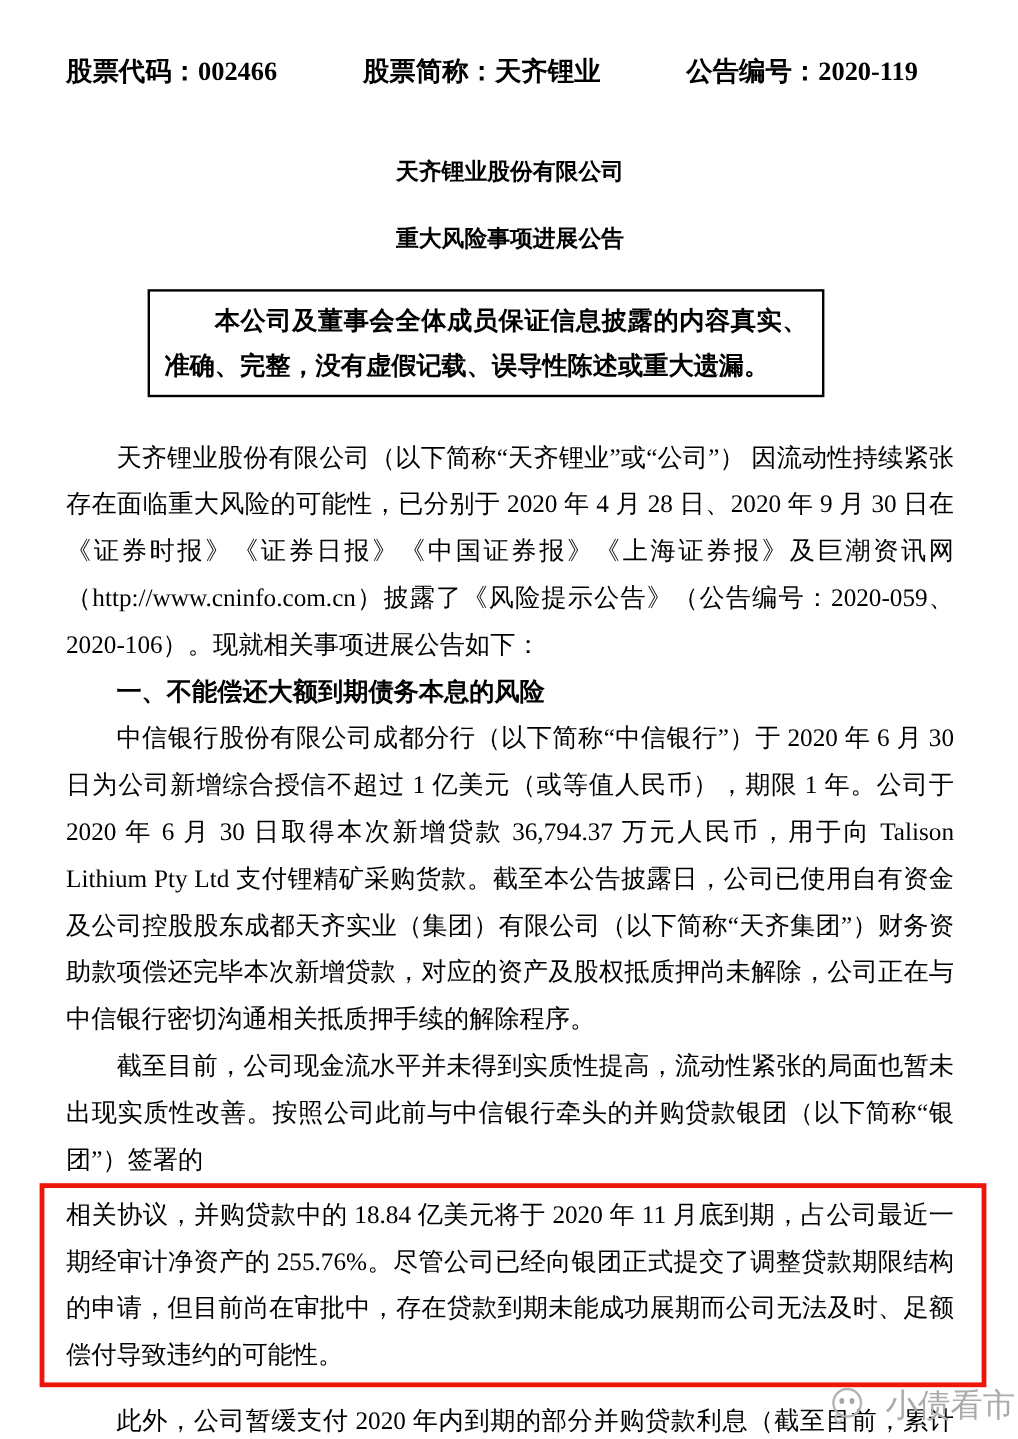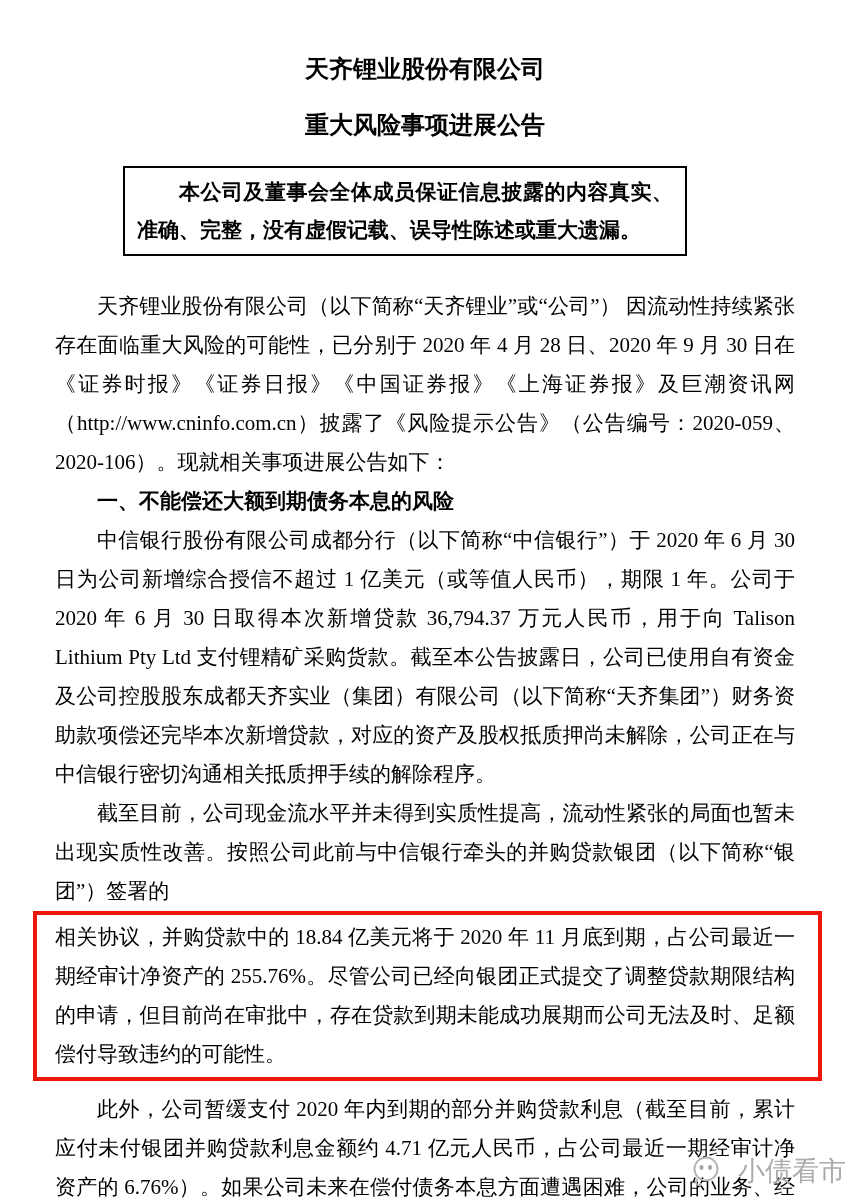--- a/index.html
+++ b/index.html
@@ -25,21 +25,21 @@
     padding-top: 45px;
     padding-right: 30px;
     font-size: 22px;
     font-weight: bold;
     line-height: 30px;
     white-space: nowrap;
   }
   .doc-title {
     margin: 0;
     text-align: center;
-    font-size: 24px;
+    font-size: 19px;
     font-weight: bold;
     line-height: 30px;
   }
   .doc-title.first { margin-top: 54px; }
   .doc-title.second { margin-top: 26px; }
   .declaration-box {
     box-sizing: border-box;
     margin-top: 26px;
     margin-left: 68px;
     width: 564px;
@@ -93,20 +93,25 @@
     pointer-events: none;
   }
   .watermark svg { display: block; }
 </style>
 </head>
 <body>
 
 <div class="page">
   <div class="content">
 
+    <div class="header-row">
+      <span>股票代码：002466</span>
+      <span>股票简称：天齐锂业</span>
+      <span>公告编号：2020-119</span>
+    </div>
 
     <h1 class="doc-title first">天齐锂业股份有限公司</h1>
     <h2 class="doc-title second">重大风险事项进展公告</h2>
 
     <div class="declaration-box">
       <span>本公司及董事会全体成员保证信息披露的内容真实、准确、完整，没有虚假记载、误导性陈述或重大遗漏。</span>
     </div>
 
     <div class="body-text">
       <p class="para">天齐锂业股份有限公司（以下简称“天齐锂业”或“公司”）  因流动性持续紧张存在面临重大风险的可能性，已分别于 2020 年 4 月 28 日、2020 年 9 月 30 日在《证券时报》《证券日报》《中国证券报》《上海证券报》及巨潮资讯网（http://www.cninfo.com.cn）披露了《风险提示公告》（公告编号：2020-059、2020-106）。现就相关事项进展公告如下：</p>

